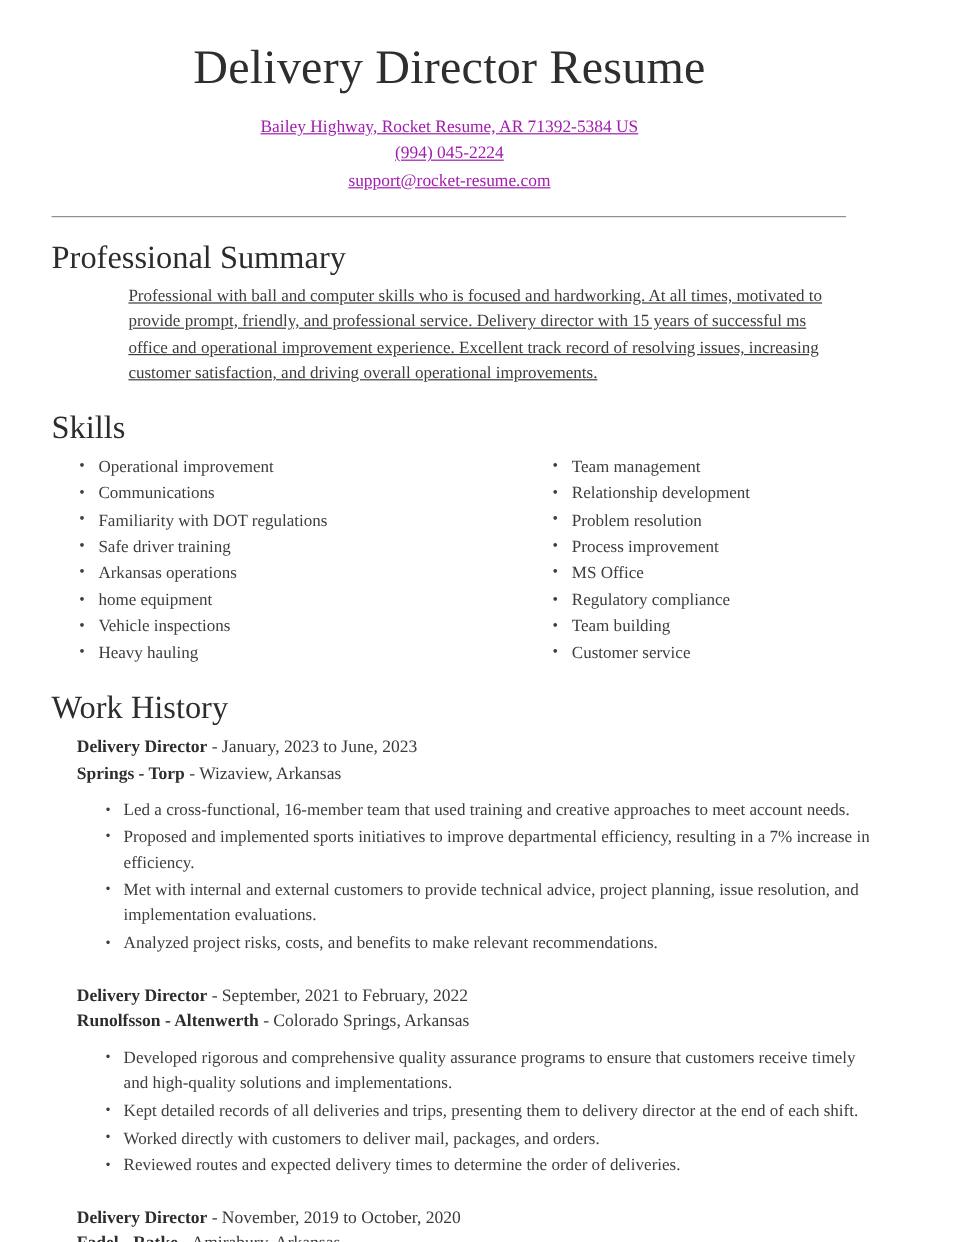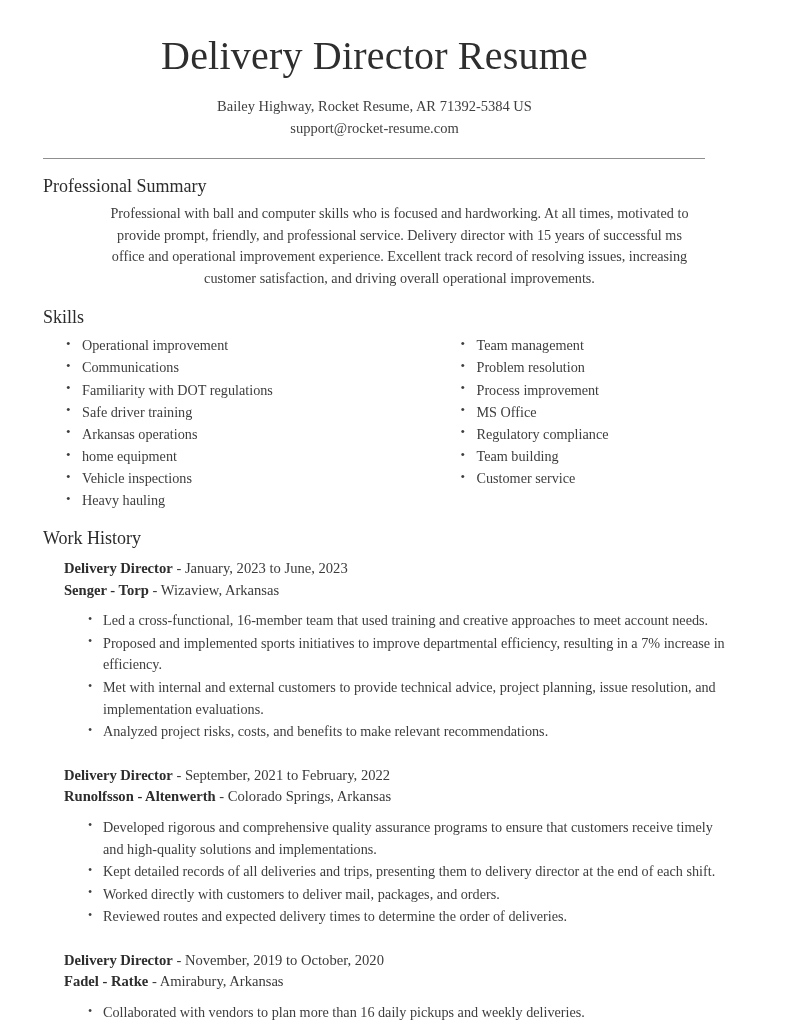--- a/index.html
+++ b/index.html
@@ -34,53 +34,55 @@
     font-family: "Liberation Serif", "DejaVu Serif", serif;
     font-size: 40px;
     font-weight: 400;
     letter-spacing: 0.2px;
     color: #2e2e2e;
     line-height: 1.12;
     margin: 0 0 16px 0;
   }
   .contact-line {
     font-size: 14.5px;
-    color: #404040;
+    color: #a21caf;
     line-height: 1.55;
+    text-decoration: underline;
   }
 
   .divider {
     height: 0;
     border-top: 1px solid #8f8f8f;
     margin: 18px 44px 0 43px;
   }
 
   
   .section {
     padding: 0 43px;
   }
   .section-title {
     font-family: "Liberation Serif", "DejaVu Serif", serif;
-    font-size: 18px;
+    font-size: 27px;
     font-weight: 400;
     color: #2c2c2c;
     line-height: 1.2;
     margin: 17px 0 6px 0;
   }
   .section-body {
     padding-left: 64px;
   }
 
   .summary-text {
     font-size: 14.2px;
     line-height: 1.52;
     color: #3d3d3d;
     margin: 0;
     padding-right: 14px;
-    text-align: center;
+    text-align: left;
+    text-decoration: underline;
   }
 
   
   .skills-wrap {
     display: flex;
     padding-left: 64px;
     margin-top: 4px;
   }
   .skills-col {
     width: 50%;
@@ -151,20 +153,21 @@
   }
 </style>
 </head>
 <body>
 
 <div class="page">
 
   <div class="header">
     <h1 class="resume-title">Delivery Director Resume</h1>
     <div class="contact-line">Bailey Highway, Rocket Resume, AR 71392-5384 US</div>
+    <div class="contact-line">(994) 045-2224</div>
     <div class="contact-line">support@rocket-resume.com</div>
   </div>
 
   <div class="divider"></div>
 
   <div class="section">
     <h2 class="section-title">Professional Summary</h2>
     <div class="section-body">
       <p class="summary-text">Professional with ball and computer skills who is focused and hardworking. At all times, motivated to provide prompt, friendly, and professional service. Delivery director with 15 years of successful ms office and operational improvement experience. Excellent track record of resolving issues, increasing customer satisfaction, and driving overall operational improvements.</p>
     </div>
@@ -182,40 +185,41 @@
         <li>Safe driver training</li>
         <li>Arkansas operations</li>
         <li>home equipment</li>
         <li>Vehicle inspections</li>
         <li>Heavy hauling</li>
       </ul>
     </div>
     <div class="skills-col right">
       <ul class="bullets">
         <li>Team management</li>
+        <li>Relationship development</li>
         <li>Problem resolution</li>
         <li>Process improvement</li>
         <li>MS Office</li>
         <li>Regulatory compliance</li>
         <li>Team building</li>
         <li>Customer service</li>
       </ul>
     </div>
   </div>
 
   <div class="section">
     <h2 class="section-title">Work History</h2>
   </div>
 
   <div class="job">
     <div class="job-line">
       <span class="strong">Delivery Director</span><span> - January, 2023 to June, 2023</span>
     </div>
     <div class="job-line">
-      <span class="strong">Senger - Torp</span><span> - Wizaview, Arkansas</span>
+      <span class="strong">Springs - Torp</span><span> - Wizaview, Arkansas</span>
     </div>
     <ul class="job-bullets">
       <li>Led a cross-functional, 16-member team that used training and creative approaches to meet account needs.</li>
       <li>Proposed and implemented sports initiatives to improve departmental efficiency, resulting in a 7% increase in efficiency.</li>
       <li>Met with internal and external customers to provide technical advice, project planning, issue resolution, and implementation evaluations.</li>
       <li>Analyzed project risks, costs, and benefits to make relevant recommendations.</li>
     </ul>
   </div>
 
   <div class="job">

